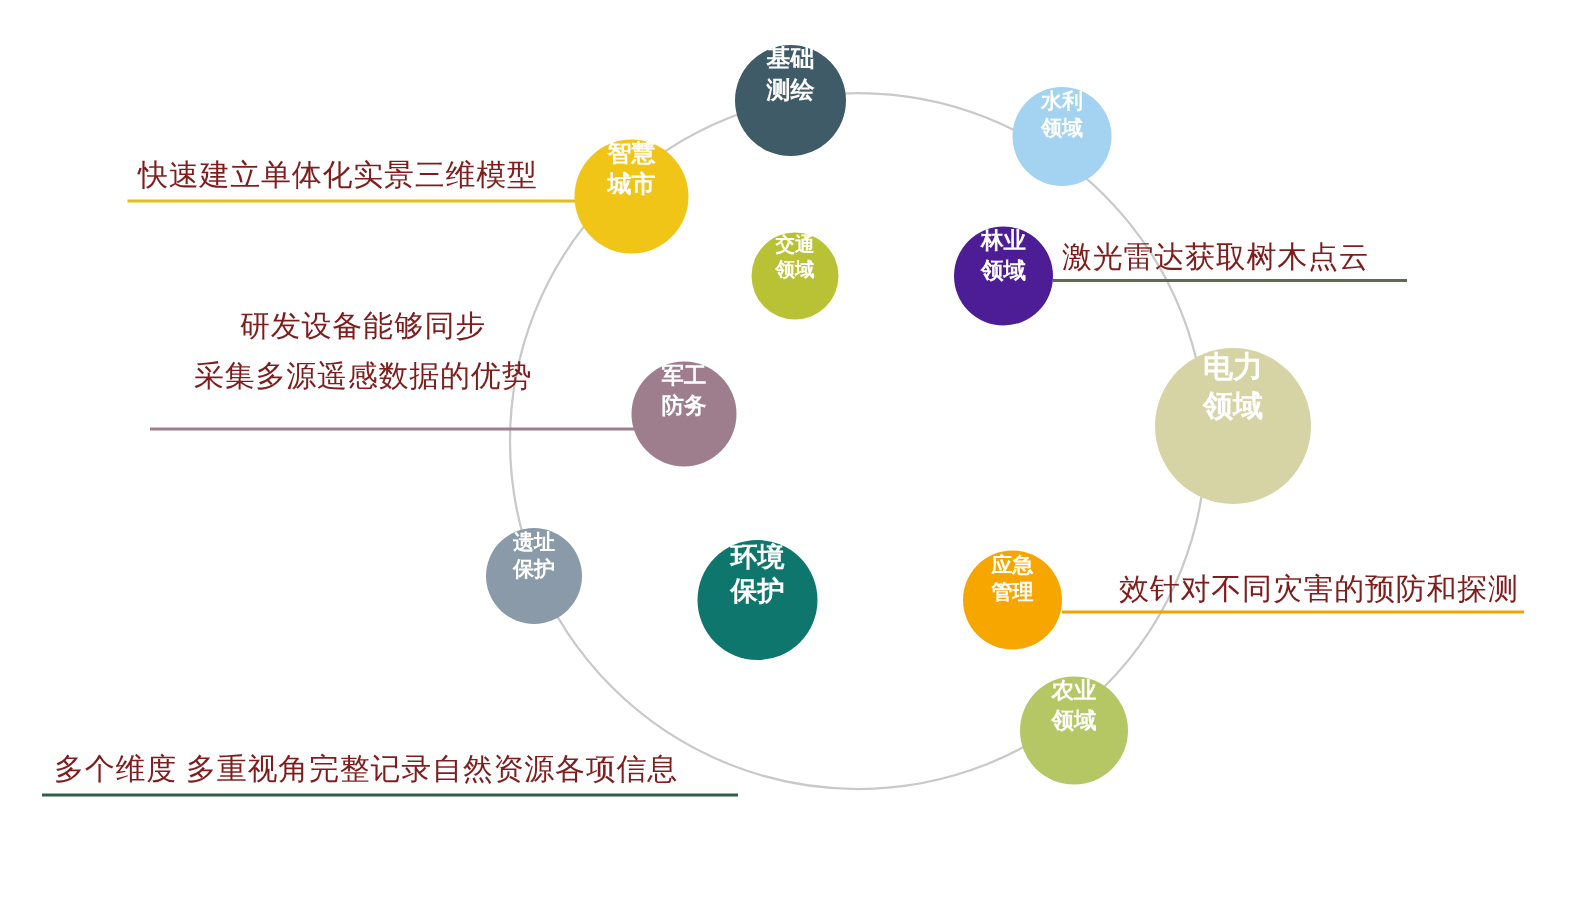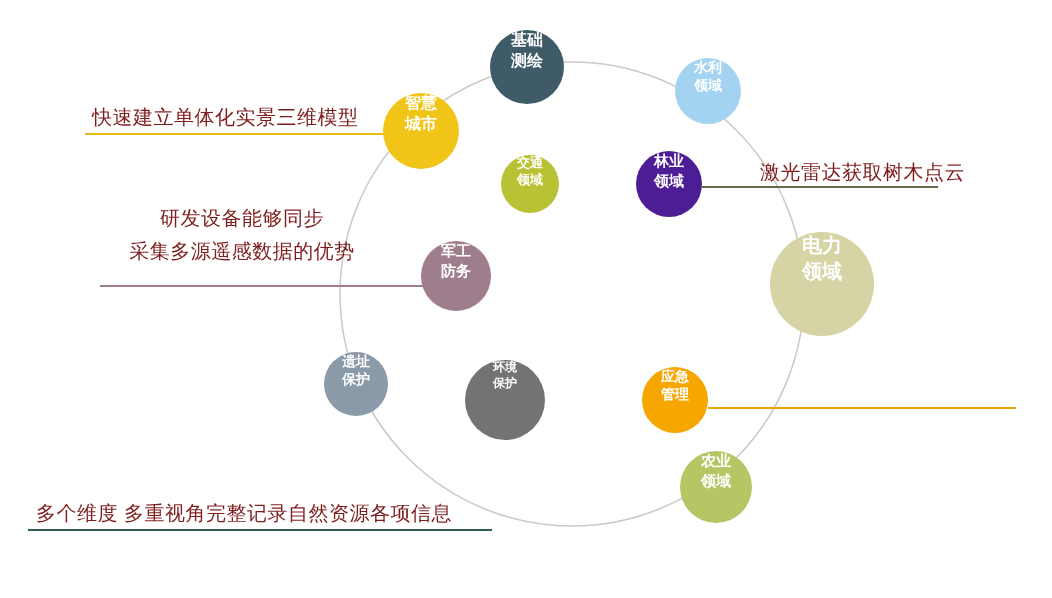--- a/index.html
+++ b/index.html
@@ -65,21 +65,22 @@
 
   <div class="uline" style="left: 85px; top: 133px; width: 333px; background-color: rgb(232, 188, 22);"></div>
   <div class="uline" style="left: 100px; top: 285px; width: 350px; background-color: rgb(158, 126, 140);"></div>
   <div class="uline" style="left: 702px; top: 186px; width: 236px; background-color: rgb(95, 107, 79);"></div>
   <div class="uline" style="left: 708px; top: 407px; width: 308px; background-color: rgb(240, 164, 0);"></div>
   <div class="uline" style="left: 28px; top: 529px; width: 464px; background-color: rgb(47, 95, 75);"></div>
 
   <div class="ann" style="left:92px;  top:101px;">快速建立单体化实景三维模型</div>
   <div class="ann center" style="left:112px; top:202px; width:260px;">研发设备能够同步
 采集多源遥感数据的优势</div>
-  <div class="ann" style="left:760px; top:156px;">激光雷达获取树木点云</div>
+  <div class="ann" style="left:708px; top:156px;">激光雷达获取树木点云</div>
+  <div class="ann" style="left:746px; top:377px;">效针对不同灾害的预防和探测</div>
   <div class="ann" style="left:36px;  top:497px;">多个维度 多重视角完整记录自然资源各项信息</div>
 
   <div class="node" style="left: 490px; top: 30px; width: 74px; height: 74px; font-size: 16px; background-color: rgb(63, 91, 104);">
     <span class="nlabel">基础
 测绘</span>
   </div>
 
   <div class="node" style="left: 675px; top: 58px; width: 66px; height: 66px; font-size: 14px; background-color: rgb(163, 211, 240);">
     <span class="nlabel">水利
 领域</span>
@@ -108,21 +109,21 @@
   <div class="node" style="left: 770px; top: 232px; width: 104px; height: 104px; font-size: 20px; background-color: rgb(214, 211, 164);">
     <span class="nlabel">电力
 领域</span>
   </div>
 
   <div class="node" style="left: 324px; top: 352px; width: 64px; height: 64px; font-size: 14px; background-color: rgb(138, 154, 168);">
     <span class="nlabel">遗址
 保护</span>
   </div>
 
-  <div class="node" style="left: 465px; top: 360px; width: 80px; height: 80px; font-size: 12px; background-color: #737373; font-family: Liberation Serif, serif;">
+  <div class="node" style="left: 465px; top: 360px; width: 80px; height: 80px; font-size: 18px; background-color: #0f766e; font-family: Liberation Serif, serif;">
     <span class="nlabel">环境
 保护</span>
   </div>
 
   <div class="node" style="left: 642px; top: 367px; width: 66px; height: 66px; font-size: 14px; background-color: rgb(247, 166, 0);">
     <span class="nlabel">应急
 管理</span>
   </div>
 
   <div class="node" style="left: 680px; top: 451px; width: 72px; height: 72px; font-size: 15px; background-color: rgb(181, 198, 101);">

